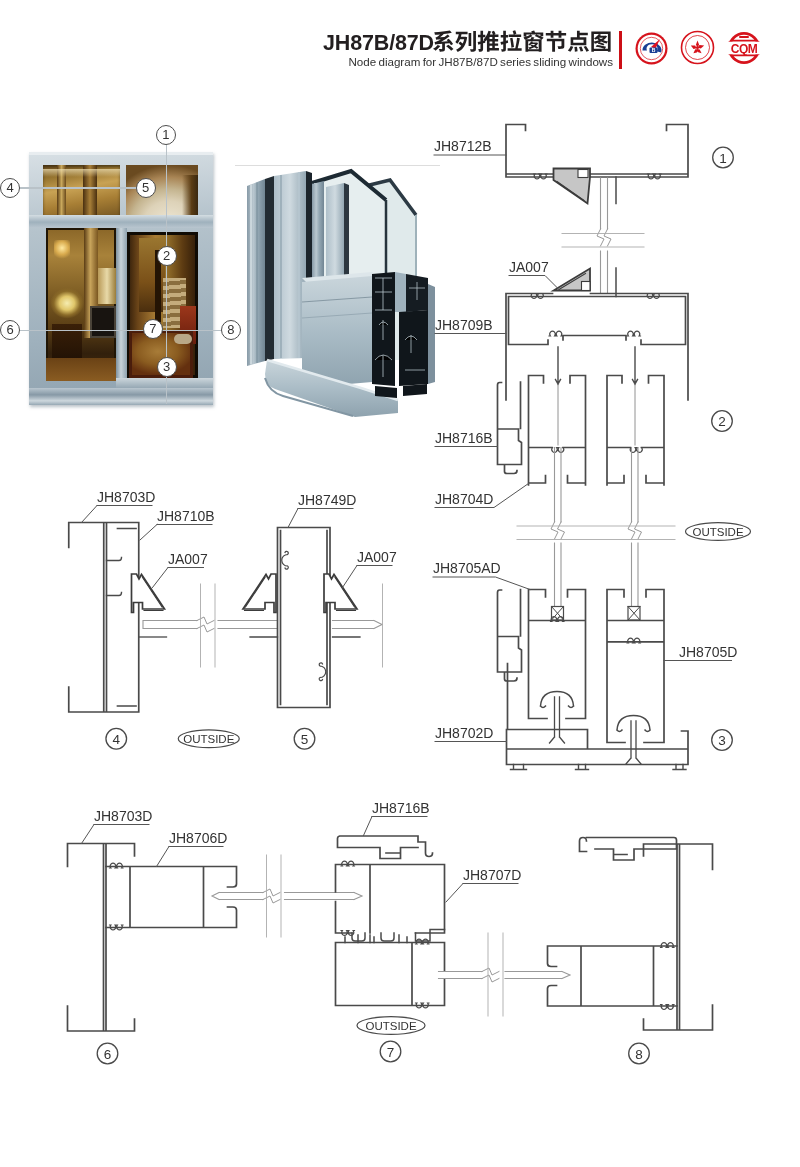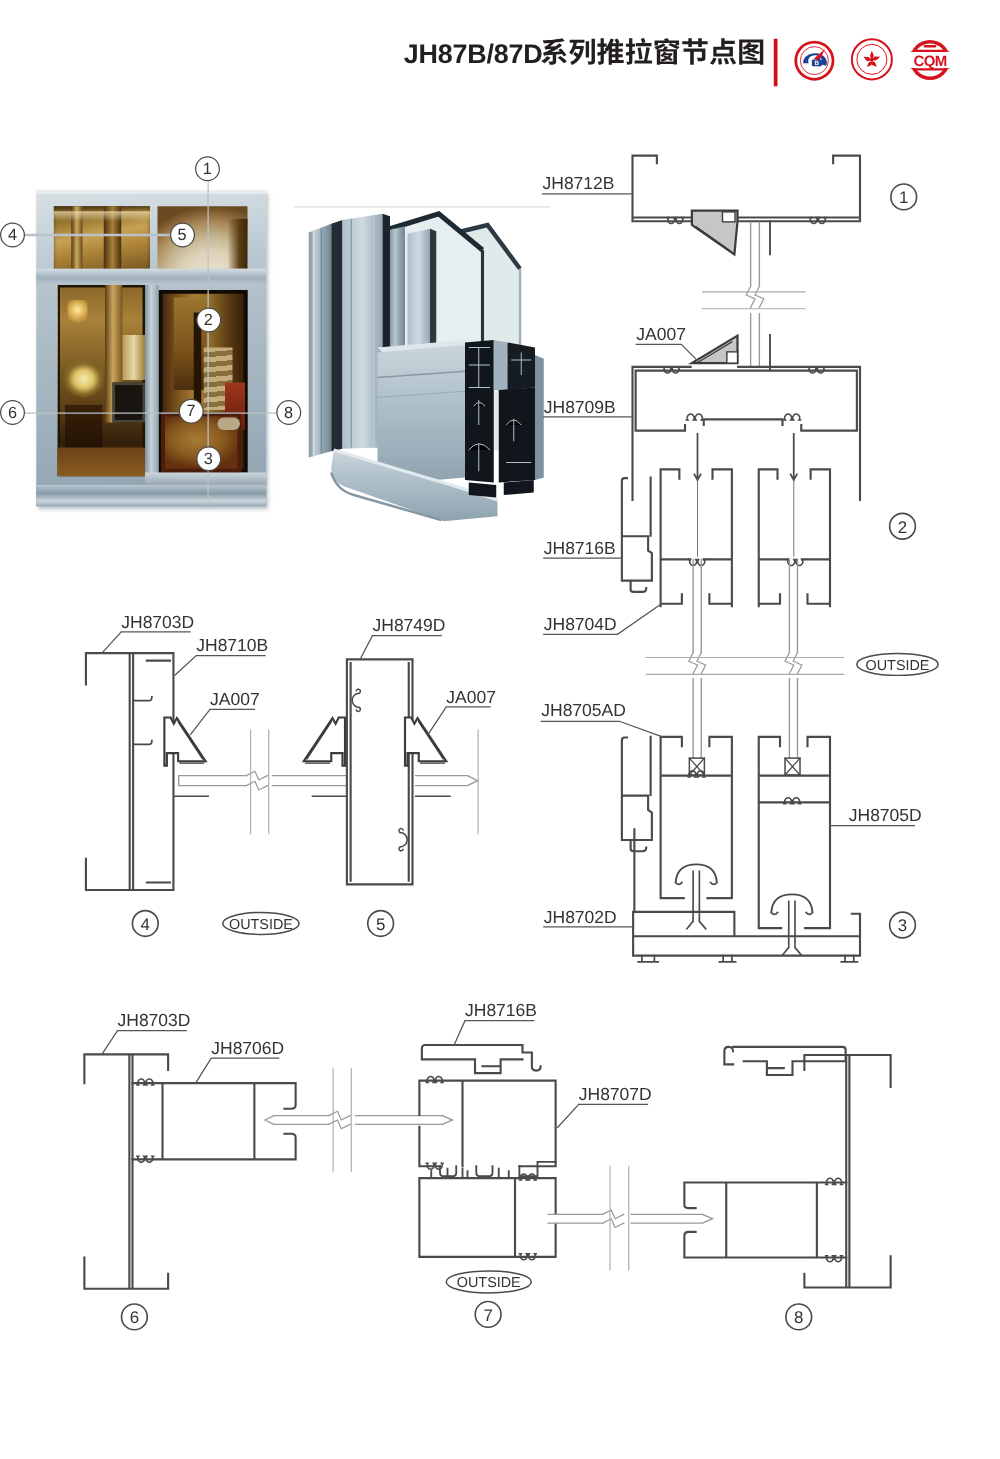--- a/index.html
+++ b/index.html
@@ -18,20 +18,21 @@
         <path transform="translate(454.7,49.8) scale(0.02250,-0.02250)" d="M617 743V167H735V743ZM824 840V50C824 34 818 29 801 29C784 28 729 28 679 30C695 -2 712 -53 717 -85C799 -86 855 -82 893 -64C931 -45 944 -14 944 51V840ZM173 283C210 252 258 210 291 177C230 98 152 39 60 4C85 -20 116 -67 132 -98C362 9 506 211 554 563L479 585L458 582H275C285 617 295 653 303 689H572V804H48V689H182C151 553 101 428 29 348C55 329 102 287 120 265C166 320 205 391 237 472H422C406 402 384 339 356 282C323 311 276 348 242 374Z"></path>
         <path transform="translate(477.2,49.8) scale(0.02250,-0.02250)" d="M642 801C663 763 686 714 699 676H561C581 721 599 767 615 813L502 844C456 696 376 550 284 459C295 450 311 435 326 419L261 402V554H360V665H261V849H145V665H34V554H145V372C99 360 57 350 22 342L49 226L145 254V48C145 34 141 31 129 31C117 30 81 30 46 31C61 -3 75 -54 78 -86C144 -86 188 -82 220 -62C251 -42 261 -10 261 47V287L359 316L347 396L370 370C391 394 412 420 433 449V-91H548V-28H966V81H783V176H931V282H783V372H932V478H783V567H944V676H751L813 703C800 741 773 799 745 842ZM548 372H671V282H548ZM548 478V567H671V478ZM548 176H671V81H548Z"></path>
         <path transform="translate(499.7,49.8) scale(0.02250,-0.02250)" d="M461 508C488 374 513 197 520 94L635 126C625 227 596 400 566 532ZM576 836C592 788 613 724 621 681H397V569H954V681H636L741 711C731 753 709 816 690 864ZM352 66V-47H976V66H799C834 191 871 366 896 517L770 537C756 391 723 196 691 66ZM157 850V659H46V548H157V369C111 359 69 349 33 342L64 227L157 251V38C157 25 153 21 141 21C129 20 94 20 60 22C74 -9 89 -57 93 -86C158 -87 201 -83 233 -65C265 -47 275 -18 275 38V282L375 310L361 419L275 398V548H368V659H275V850Z"></path>
         <path transform="translate(522.2,49.8) scale(0.02250,-0.02250)" d="M372 678C281 619 156 576 56 552L115 457C229 488 359 548 457 616ZM415 567C403 536 383 498 363 465H145V-90H267V-62H733V-84H861V465H487C506 490 526 517 544 546ZM267 23V379H733V23ZM368 183C392 174 418 164 444 153C393 127 335 109 276 97C293 79 315 47 325 26C400 45 473 72 535 110C583 87 625 63 654 43L713 106C686 124 649 144 608 164C649 201 684 245 708 298L648 326L631 322H459L477 357L391 371C371 326 332 278 273 241C294 231 323 205 338 186C367 207 391 229 411 253H578C562 234 544 217 524 201C489 216 454 229 422 240ZM404 829 426 774H64V596H185V682H628L554 614C662 573 805 505 873 459L953 535C918 557 870 581 818 605H936V774H571C560 802 546 832 533 856ZM628 682H809V609C748 637 682 663 628 682Z"></path>
         <path transform="translate(544.7,49.8) scale(0.02250,-0.02250)" d="M95 492V376H331V-87H459V376H746V176C746 162 740 159 721 158C702 158 630 158 572 161C588 125 603 71 607 34C700 34 766 34 812 53C860 72 872 109 872 173V492ZM616 850V751H388V850H265V751H49V636H265V540H388V636H616V540H743V636H952V751H743V850Z"></path>
         <path transform="translate(567.2,49.8) scale(0.02250,-0.02250)" d="M268 444H727V315H268ZM319 128C332 59 340 -30 340 -83L461 -68C460 -15 448 72 433 139ZM525 127C554 62 584 -25 594 -78L711 -48C699 5 665 89 635 152ZM729 133C776 66 831 -25 852 -83L968 -38C943 21 885 108 836 172ZM155 164C126 91 78 11 29 -32L140 -86C192 -32 241 55 270 135ZM153 555V204H850V555H556V649H916V761H556V850H434V555Z"></path>
         <path transform="translate(589.7,49.8) scale(0.02250,-0.02250)" d="M72 811V-90H187V-54H809V-90H930V811ZM266 139C400 124 565 86 665 51H187V349C204 325 222 291 230 268C285 281 340 298 395 319L358 267C442 250 548 214 607 186L656 260C599 285 505 314 425 331C452 343 480 355 506 369C583 330 669 300 756 281C767 303 789 334 809 356V51H678L729 132C626 166 457 203 320 217ZM404 704C356 631 272 559 191 514C214 497 252 462 270 442C290 455 310 470 331 487C353 467 377 448 402 430C334 403 259 381 187 367V704ZM415 704H809V372C740 385 670 404 607 428C675 475 733 530 774 592L707 632L690 627H470C482 642 494 658 504 673ZM502 476C466 495 434 516 407 539H600C572 516 538 495 502 476Z"></path>
       </g>
 </svg>
 
+<div class="abs" style="left:0;top:55px;width:613px;text-align:right;font-size:11.6px;color:#333;letter-spacing:0px;word-spacing:-0.9px;">Node diagram for JH87B/87D series sliding windows</div>
 
 <div class="abs" style="left:619px;top:31px;width:2.5px;height:38px;background:#cc0f16;"></div>
 
 <svg class="abs" style="left:634px;top:31px;" width="35" height="35" viewBox="0 0 35 35">
 <circle cx="17.5" cy="17.5" r="16" fill="#d6131c"></circle>
 <circle cx="17.5" cy="17.5" r="13.8" fill="#fff"></circle>
 <circle cx="17.5" cy="17.5" r="11.2" fill="none" stroke="#d6131c" stroke-width="0.7"></circle>
 <path d="M8.5,19.5 a9.5,7.5 0 1 1 18.5,2 l-4.5,-1.2 a5.5,4.5 0 1 0 -9.5,-0.8 z" fill="#1b3f94"></path>
 <path d="M17,16 l9,-8 -4.5,9.5 z" fill="#e01020"></path>
 <rect x="15.5" y="16.5" width="8" height="5.5" rx="1" fill="#1b3f94"></rect>

